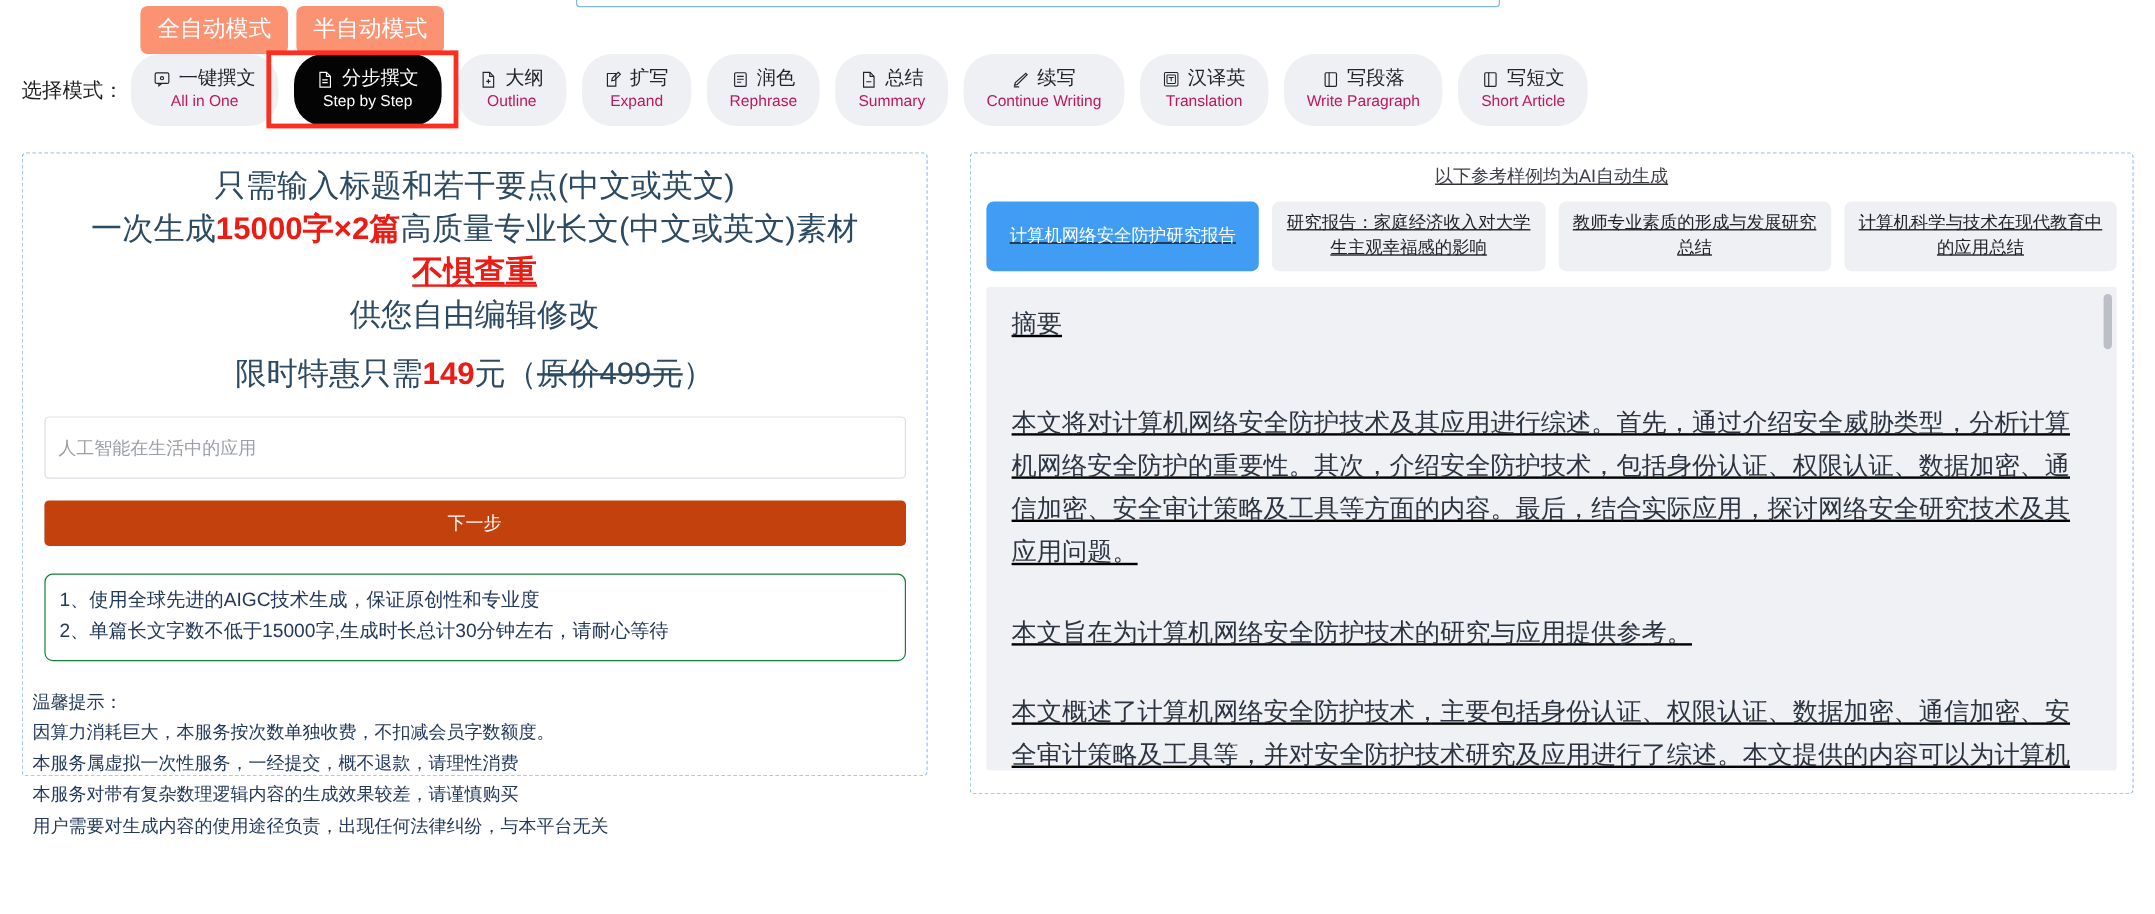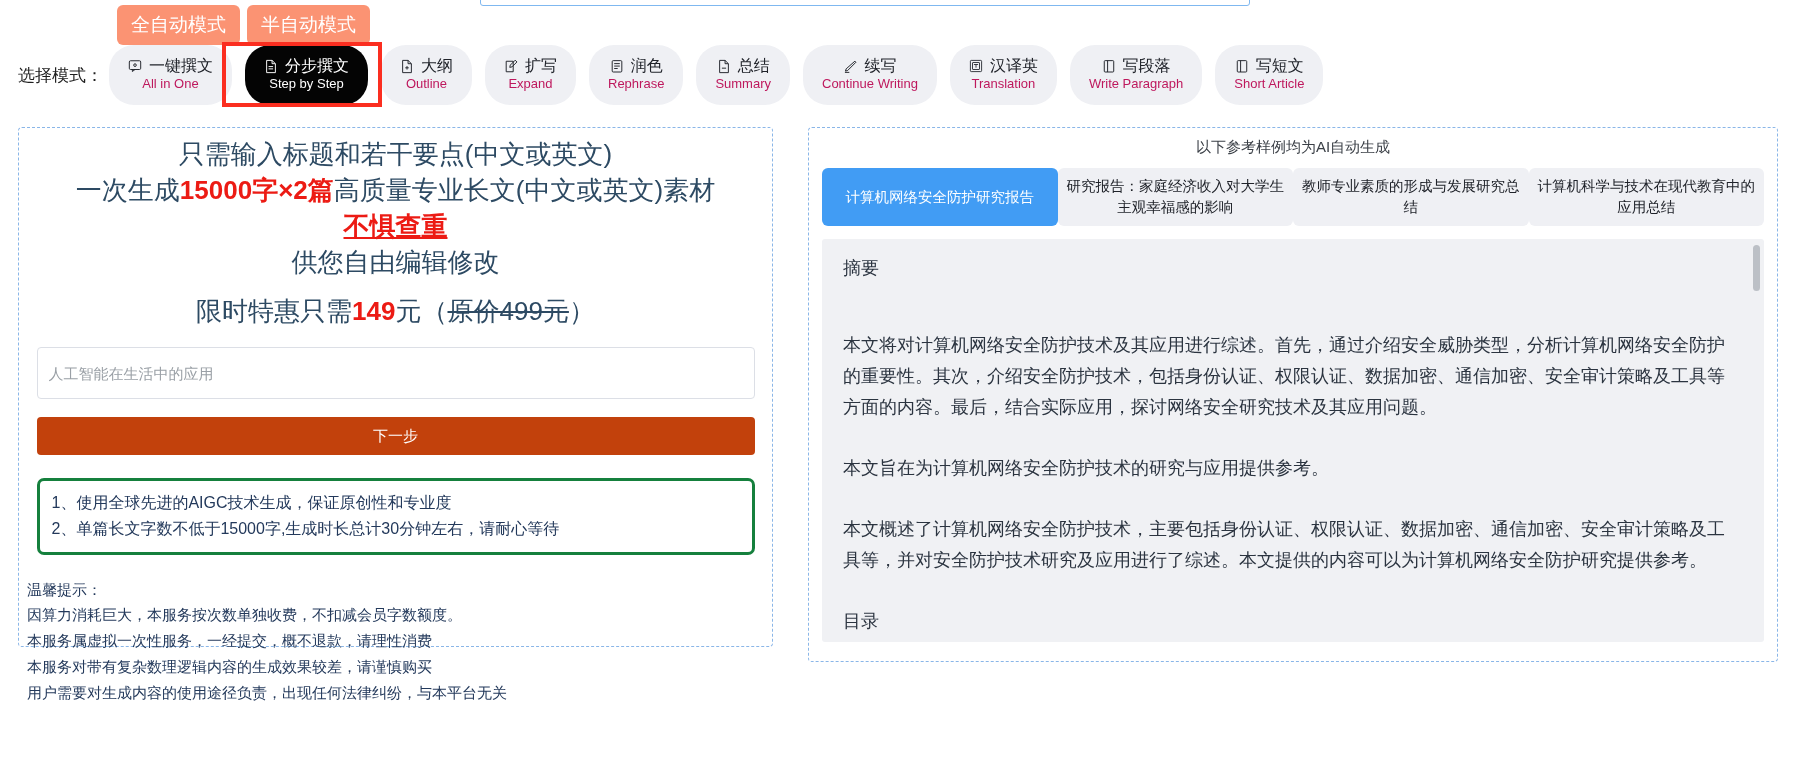--- a/index.html
+++ b/index.html
@@ -163,21 +163,21 @@
     border: none;
     border-radius: 4px;
     color: #ffffff;
     font-size: 15px;
     font-family: "Liberation Sans", sans-serif;
     cursor: pointer;
   }
   #notes-box {
     margin: 23px auto 0 auto;
     width: 718px;
-    border: 3px solid #15803d;
+    border: 1px solid #15803d;
     border-radius: 7px;
     padding: 9px 12px 10px 12px;
   }
   #notes-box div {
     font-size: 16px;
     color: #23395b;
     line-height: 1.6;
     white-space: nowrap;
   }
   #tips {
@@ -191,29 +191,31 @@
   }
 
   
   #right-panel {
     position: absolute;
     left: 808px; top: 127px;
     width: 970px; height: 535px;
     border: 1px dashed #8ab6e8;
     border-radius: 4px;
     background: #ffffff;
+    text-decoration: underline;
   }
   #sample-note {
     text-align: center;
     font-size: 15px;
     color: #3a3f46;
     padding-top: 10px;
   }
   #sample-tabs {
     display: flex;
+    gap: 11px;
     padding: 11px 13px 0 13px;
   }
   .sample-tab {
     flex: 1 1 0;
     min-width: 0;
     height: 58px;
     border-radius: 6px;
     background: #eff0f4;
     color: #20232a;
     font-size: 14.5px;
@@ -235,21 +237,21 @@
     height: 403px;
     background: #f0f1f4;
     border-radius: 3px;
     overflow: hidden;
   }
   #doc-inner {
     padding: 14px 34px 14px 21px;
   }
   #doc-inner p {
     margin: 0 0 30px 0;
-    font-size: 18px;
+    font-size: 21px;
     line-height: 1.72;
     color: #2b3440;
   }
   #doc-inner p.heading { margin-bottom: 46px; }
   #scrollbar-track {
     position: absolute;
     right: 4px; top: 4px;
     width: 7px; height: 395px;
     background: transparent;
   }

